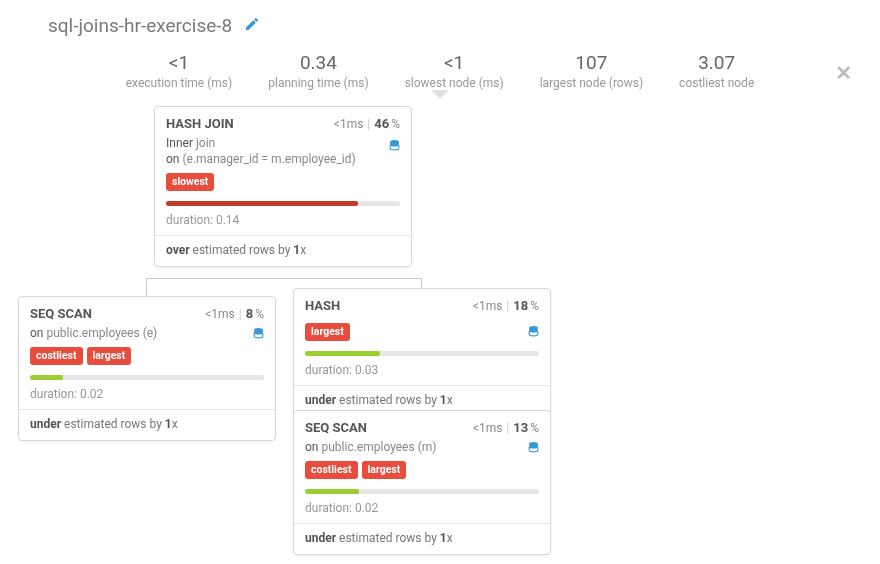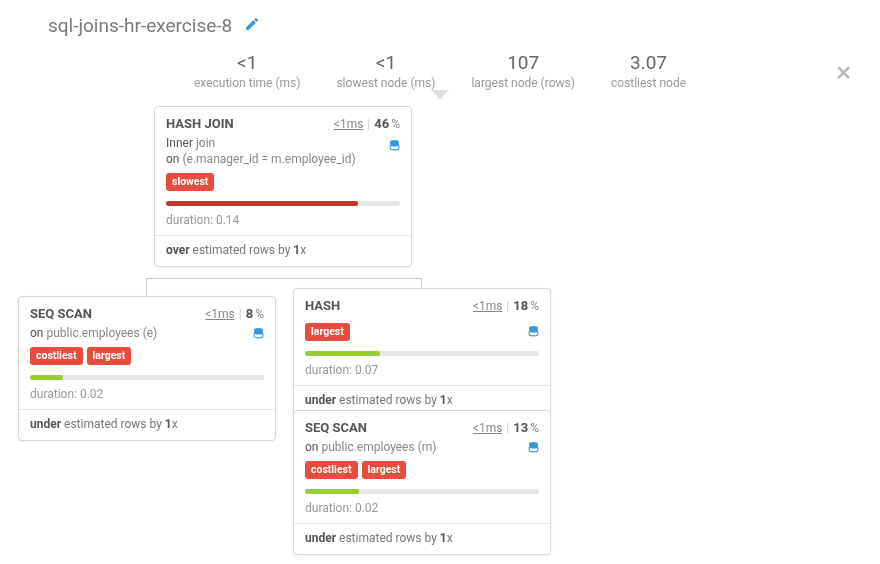--- a/index.html
+++ b/index.html
@@ -58,21 +58,21 @@
     box-shadow: 0 1px 3px rgba(0,0,0,0.06);
     z-index: 5;
   }
   .node-header {
     display: flex;
     align-items: baseline;
     padding: 9px 11px 4px 11px;
     position: relative;
   }
   .node-title { font-weight: 700; color: #555; font-size: 13px; flex: 0 0 auto; }
-  .node-time { margin-left: auto; color: #888; font-size: 12px; text-decoration: underline; }
+  .node-time { margin-left: auto; color: #888; font-size: 12px; }
   .node-sep { color: #ccc; padding: 0 4px; font-size: 12px; }
   .node-pct { font-weight: 700; color: #555; font-size: 13px; }
   .pct-sign { font-weight: 400; color: #888; font-size: 12px; padding-left: 2px;}
   .node-body { padding: 0 11px 9px 11px; }
   .node-desc { color: #888; font-size: 12px; line-height: 1.35; }
   .node-desc .dark { color: #555; }
   .db-icon { position: absolute; right: 10px; color: #3498db; font-size: 14px; }
   .tags { margin-top: 6px; display: flex; gap: 4px; }
   .tag {
     background: #e74c3c;
@@ -124,20 +124,24 @@
       </svg>
   </span>
 </div>
 
 <div class="stats-bar">
   <div class="stat">
     <div class="stat-val">&lt;1</div>
     <div class="stat-label">execution time (ms)</div>
   </div>
   <div class="stat">
+    <div class="stat-val">0.34</div>
+    <div class="stat-label">planning time (ms)</div>
+  </div>
+  <div class="stat">
     <div class="stat-val">&lt;1</div>
     <div class="stat-label">slowest node (ms)</div>
   </div>
   <div class="stat">
     <div class="stat-val">107</div>
     <div class="stat-label">largest node (rows)</div>
   </div>
   <div class="stat">
     <div class="stat-val">3.07</div>
     <div class="stat-label">costliest node</div>
@@ -226,21 +230,21 @@
             <path d="M4 5v6c0 1.66 3.58 3 8 3s8-1.34 8-3V5"></path>
             <path d="M4 11v6c0 1.66 3.58 3 8 3s8-1.34 8-3v-6" fill="none" stroke="currentColor" stroke-width="2"></path>
           </svg>
       </span>
       <div class="tags">
         <span class="tag">largest</span>
       </div>
       <div class="bar-track">
           <div class="bar-fill bar-green" style="width: 32%;"></div>
         </div>
-      <div class="duration-line"><span>duration: </span><span>0.07</span></div>
+      <div class="duration-line"><span>duration: </span><span>0.03</span></div>
       <div class="divider"></div>
       <div class="est-line"><span class="b">under</span><span> estimated rows by </span><span class="b">1</span><span>x</span></div>
     </div>
   </div>
 
   <div class="node" style="left:293px; top:314px;">
     <div class="node-header">
       <span class="node-title">SEQ SCAN</span>
       <span class="node-time">&lt;1ms</span>
       <span class="node-sep">|</span>

